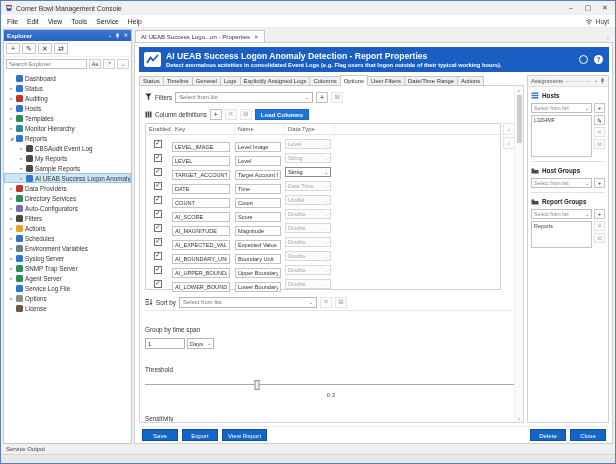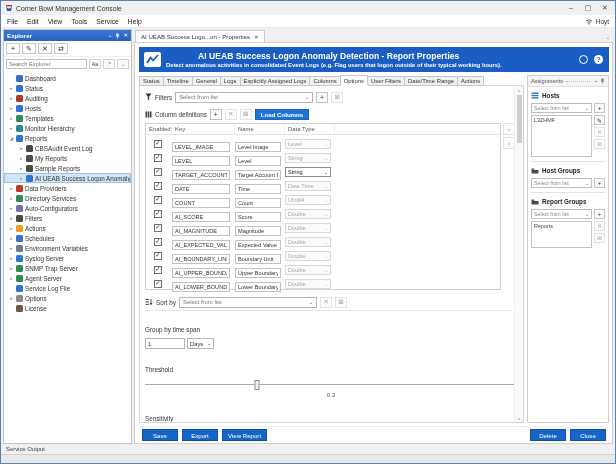--- a/index.html
+++ b/index.html
@@ -52,21 +52,21 @@
   .tabbar-chev { margin-left:auto; font-size:5px; color:#666; padding:0 3px 2px 0; }
   .doc-panel { flex:1; background:#fff; border:1px solid #cfcfcf; display:flex; flex-direction:column;
                padding:4px 3px 0 4px; min-height:0; }
 
   
   .banner { height:25px; background:#1a5ec4; display:flex; align-items:center; gap:5px; padding:0 6px 0 5px;
             color:#fff; flex:none; }
   .banner-icon { width:17px; height:15px; background:#fff; border-radius:2px; display:flex; align-items:center;
                  justify-content:center; flex:none; }
   .banner-titles { display:flex; flex-direction:column; gap:1px; min-width:0; }
-  .banner-title { font-size:8.6px; font-weight:bold; white-space:nowrap;margin-left:32px; }
+  .banner-title { font-size:8.6px; font-weight:bold; white-space:nowrap; }
   .banner-sub { font-size:5.8px; font-weight:bold; white-space:nowrap; }
   .banner-right { margin-left:auto; display:flex; gap:6px; align-items:center; flex:none; }
   .banner-ring { width:9px; height:9px; border:1.5px solid #fff; border-radius:50%; }
   .banner-help { width:9px; height:9px; border-radius:50%; background:#fff; color:#1a5ec4; font-size:6.5px;
                  font-weight:bold; display:flex; align-items:center; justify-content:center; }
 
   
   .middle { flex:1; display:flex; min-height:0; margin-top:3px; gap:3px; }
   .left-col { flex:1; display:flex; flex-direction:column; min-width:0; }
   .tabstrip { display:flex; align-items:flex-end; height:11px; flex:none; }

